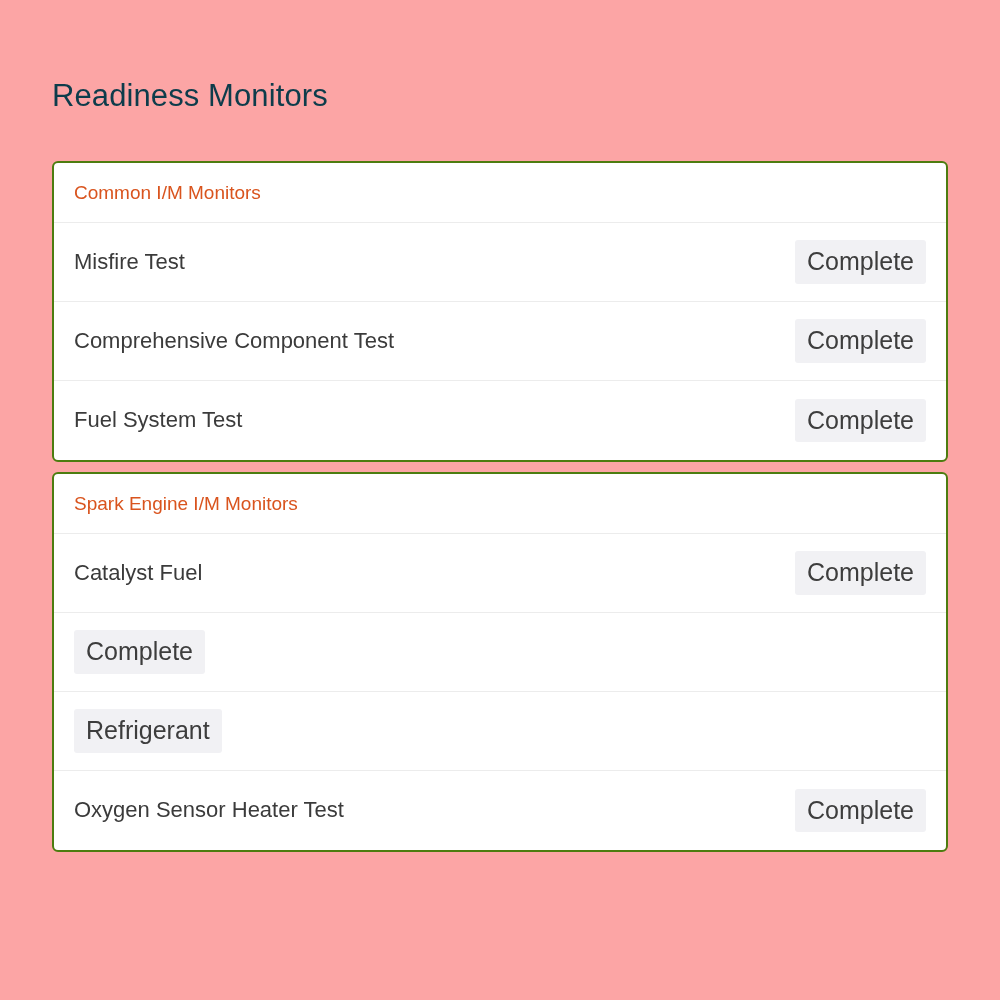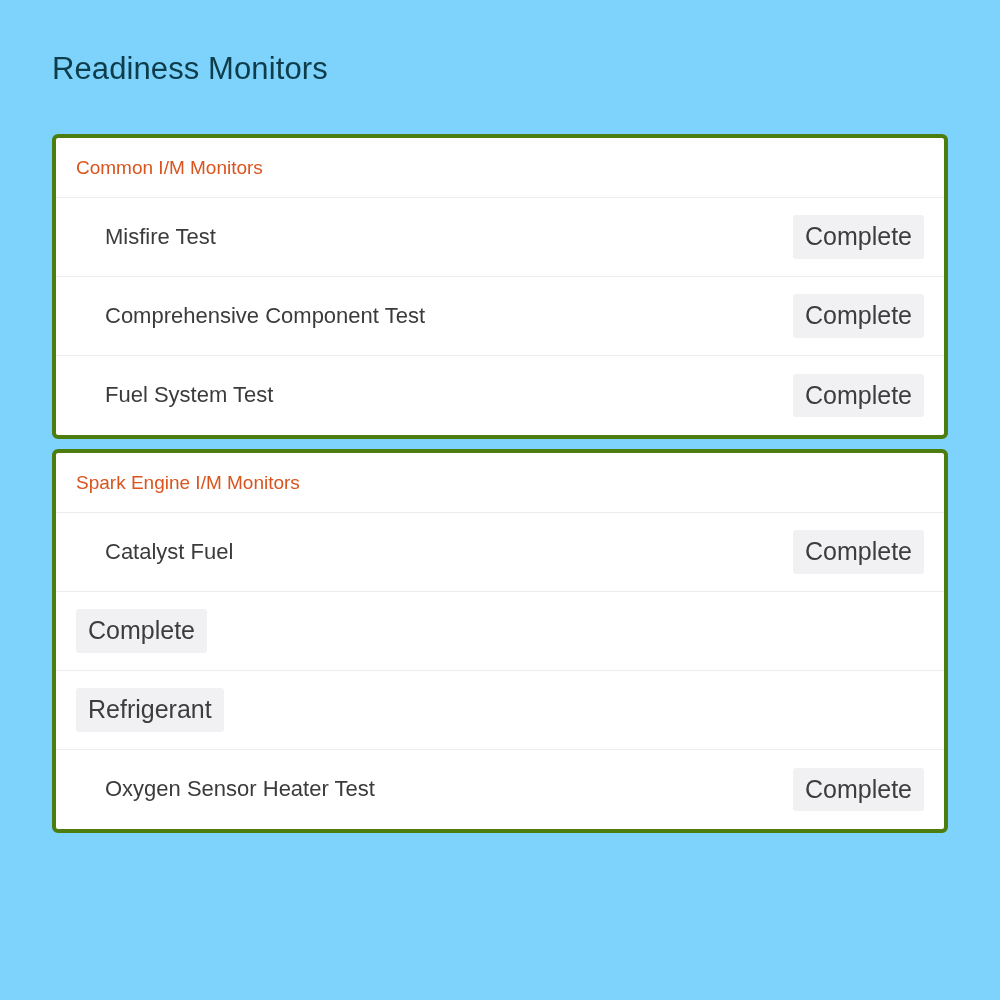--- a/index.html
+++ b/index.html
@@ -9,35 +9,35 @@
     height: 1000px;
     background: #ffffff;
     font-family: "Liberation Sans", sans-serif;
     -webkit-font-smoothing: antialiased;
   }
 
   .page {
     width: 1000px;
     height: 1000px;
     box-sizing: border-box;
-    padding: 52px 52px 0 52px;
-    background: #7dd3fc;
+    padding: 79px 52px 0 52px;
+    background: #fca5a5;
   }
 
   .page-title {
     font-size: 31px;
     font-weight: 400;
     color: #0d3c4b;
     letter-spacing: 0.1px;
     margin: 0 0 48px 0;
     line-height: 1.1;
   }
 
   .card {
-    border: 4px solid #4d7c0f;
+    border: 2px solid #4d7c0f;
     border-radius: 6px;
     background: #ffffff;
     margin-bottom: 10px;
     overflow: hidden;
   }
 
   .card-header {
     padding: 20px 20px 18px 20px;
     font-size: 19px;
     color: #d9541e;
@@ -58,21 +58,20 @@
 
   .row:last-child {
     border-bottom: none;
   }
 
   .row-label {
     font-size: 22px;
     color: #3b3b3b;
     font-weight: 400;
     line-height: 1.1;
-    margin-left: 29px;
   }
 
   .row-status {
     font-size: 25px;
     color: #3d3d3d;
     background: #f1f1f4;
     border-radius: 3px;
     padding: 8px 12px;
     line-height: 1.1;
     white-space: nowrap;

